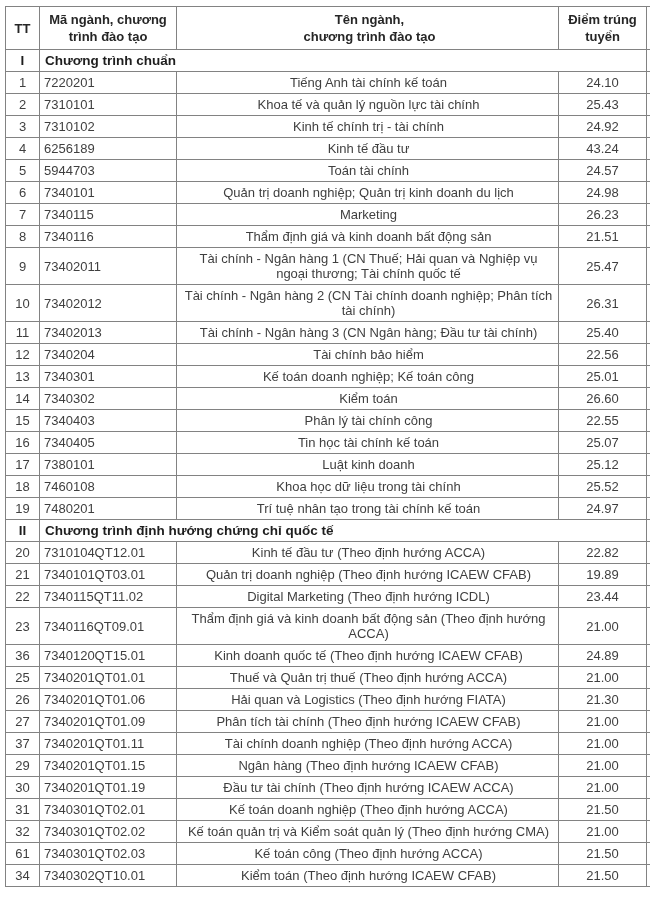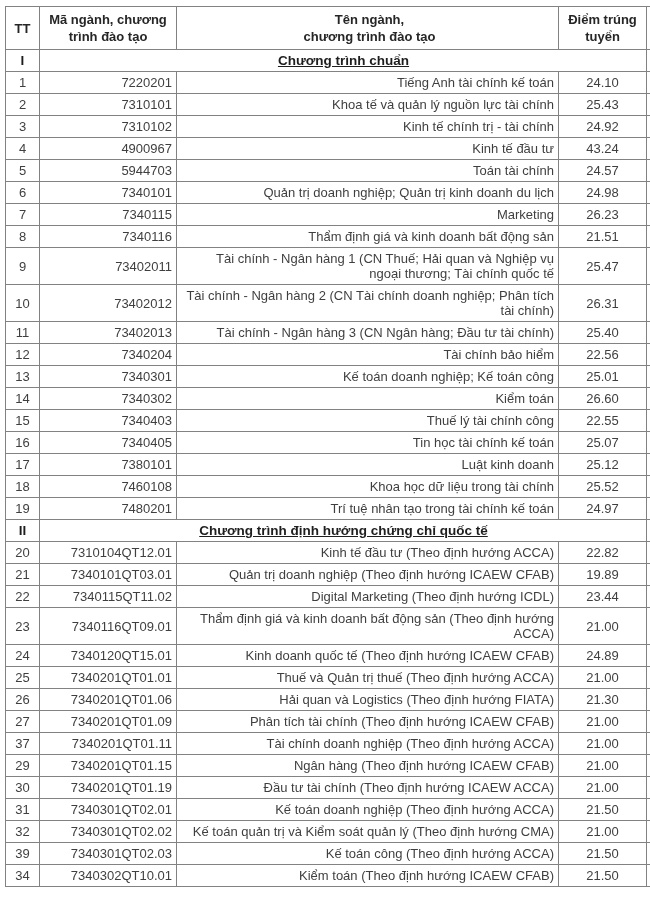--- a/index.html
+++ b/index.html
@@ -43,33 +43,32 @@
     padding: 4px 2px;
     height: 43px;
   }
   .score-table td {
     color: #3f3f3f;
     line-height: 15px;
     padding: 3px 4px;
     height: 22px;
   }
   .c-tt    { text-align: center; }
-  .c-code  { text-align: right; }
-  .c-name  { text-align: right; padding-left: 6px !important; }
+  .c-code  { text-align: left; }
+  .c-name  { text-align: center; padding-left: 6px !important; }
   .c-score { text-align: center; }
   .c-extra { padding: 0 !important; }
   tr.section-row td {
     font-weight: bold;
     color: #1e1e1e;
     font-size: 13.5px;
   }
   tr.section-row .c-section {
-    text-align: center;
+    text-align: left;
     padding-left: 5px;
-    text-decoration: underline;
   }
 </style>
 </head>
 <body>
 
 <div class="page">
   <table class="score-table">
     <colgroup>
       <col class="w-tt">
         <col class="w-code">
@@ -111,21 +110,21 @@
         </tr>
         <tr>
           <td class="c-tt">3</td>
           <td class="c-code">7310102</td>
           <td class="c-name">Kinh tế chính trị - tài chính</td>
           <td class="c-score">24.92</td>
           <td class="c-extra"></td>
         </tr>
         <tr>
           <td class="c-tt">4</td>
-          <td class="c-code">4900967</td>
+          <td class="c-code">6256189</td>
           <td class="c-name">Kinh tế đầu tư</td>
           <td class="c-score">43.24</td>
           <td class="c-extra"></td>
         </tr>
         <tr>
           <td class="c-tt">5</td>
           <td class="c-code">5944703</td>
           <td class="c-name">Toán tài chính</td>
           <td class="c-score">24.57</td>
           <td class="c-extra"></td>
@@ -189,21 +188,21 @@
         <tr>
           <td class="c-tt">14</td>
           <td class="c-code">7340302</td>
           <td class="c-name">Kiểm toán</td>
           <td class="c-score">26.60</td>
           <td class="c-extra"></td>
         </tr>
         <tr>
           <td class="c-tt">15</td>
           <td class="c-code">7340403</td>
-          <td class="c-name">Thuế lý tài chính công</td>
+          <td class="c-name">Phân lý tài chính công</td>
           <td class="c-score">22.55</td>
           <td class="c-extra"></td>
         </tr>
         <tr>
           <td class="c-tt">16</td>
           <td class="c-code">7340405</td>
           <td class="c-name">Tin học tài chính kế toán</td>
           <td class="c-score">25.07</td>
           <td class="c-extra"></td>
         </tr>
@@ -255,21 +254,21 @@
           <td class="c-extra"></td>
         </tr>
         <tr>
           <td class="c-tt">23</td>
           <td class="c-code">7340116QT09.01</td>
           <td class="c-name">Thẩm định giá và kinh doanh bất động sản (Theo định hướng ACCA)</td>
           <td class="c-score">21.00</td>
           <td class="c-extra"></td>
         </tr>
         <tr>
-          <td class="c-tt">24</td>
+          <td class="c-tt">36</td>
           <td class="c-code">7340120QT15.01</td>
           <td class="c-name">Kinh doanh quốc tế (Theo định hướng ICAEW CFAB)</td>
           <td class="c-score">24.89</td>
           <td class="c-extra"></td>
         </tr>
         <tr>
           <td class="c-tt">25</td>
           <td class="c-code">7340201QT01.01</td>
           <td class="c-name">Thuế và Quản trị thuế (Theo định hướng ACCA)</td>
           <td class="c-score">21.00</td>
@@ -318,21 +317,21 @@
           <td class="c-extra"></td>
         </tr>
         <tr>
           <td class="c-tt">32</td>
           <td class="c-code">7340301QT02.02</td>
           <td class="c-name">Kế toán quản trị và Kiểm soát quản lý (Theo định hướng CMA)</td>
           <td class="c-score">21.00</td>
           <td class="c-extra"></td>
         </tr>
         <tr>
-          <td class="c-tt">39</td>
+          <td class="c-tt">61</td>
           <td class="c-code">7340301QT02.03</td>
           <td class="c-name">Kế toán công (Theo định hướng ACCA)</td>
           <td class="c-score">21.50</td>
           <td class="c-extra"></td>
         </tr>
         <tr>
           <td class="c-tt">34</td>
           <td class="c-code">7340302QT10.01</td>
           <td class="c-name">Kiểm toán (Theo định hướng ICAEW CFAB)</td>
           <td class="c-score">21.50</td>

